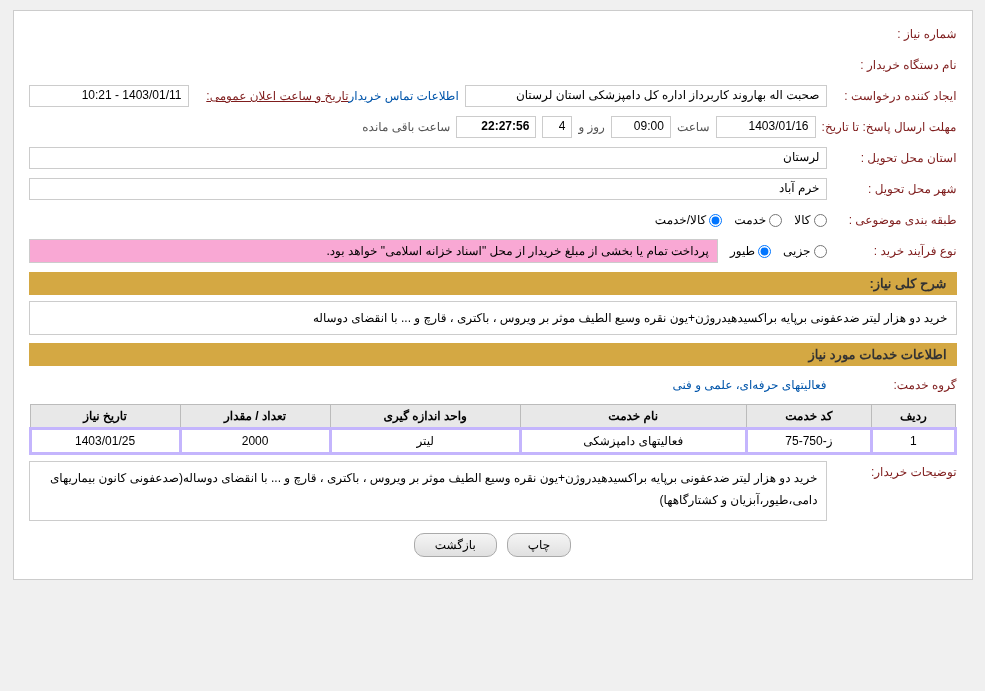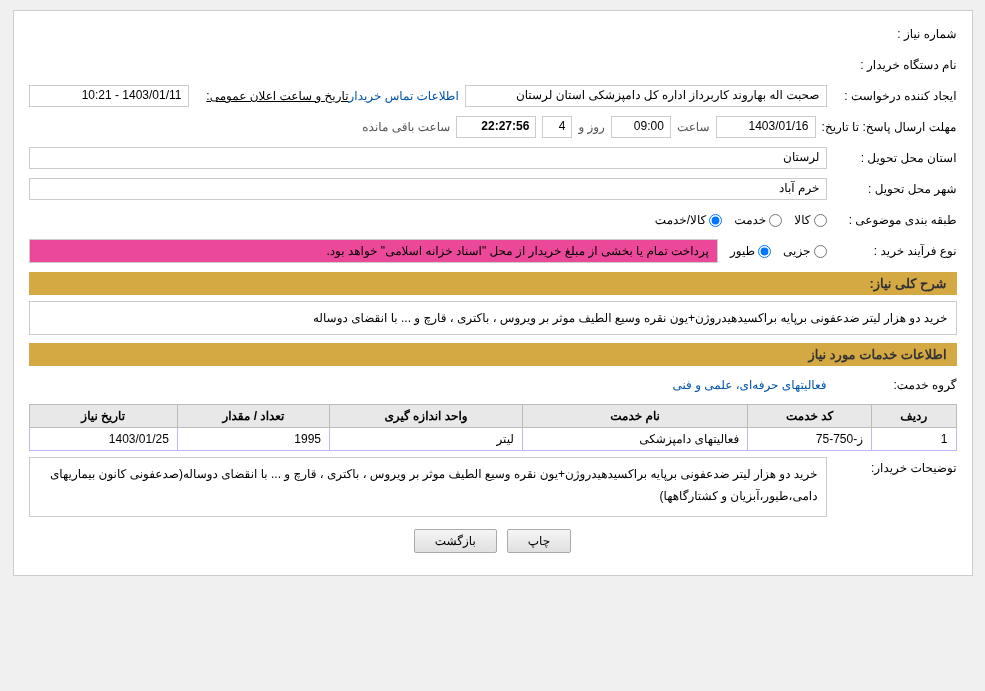--- a/index.html
+++ b/index.html
@@ -38,21 +38,21 @@
       font-size: 13px;
       margin: 8px 0 6px 0;
     }
     .row {
       display: flex;
       align-items: center;
       margin-bottom: 5px;
       min-height: 26px;
     }
     .label {
-      color: #000000;
+      color: #7f1d1d;
       font-size: 12px;
       min-width: 130px;
       text-align: right;
       padding-left: 6px;
       flex-shrink: 0;
     }
     .value-box {
       border: 1px solid #ccc;
       background: #fff;
       padding: 2px 6px;
@@ -79,21 +79,21 @@
       gap: 12px;
       flex: 1;
     }
     .radio-item {
       display: flex;
       align-items: center;
       gap: 3px;
     }
     .notice-box {
       border: 1px solid #ccc;
-      background: #ec4899;
+      background: #f9a8d4;
       padding: 4px 8px;
       flex: 1;
       font-size: 12px;
     }
     .description-box {
       border: 1px solid #ccc;
       background: #fff;
       padding: 6px 8px;
       width: 100%;
       font-size: 12px;
@@ -109,22 +109,23 @@
       font-size: 12px;
     }
     table th {
       background: #e8e8e8;
       border: 1px solid #bbb;
       padding: 4px 8px;
       text-align: center;
       font-weight: bold;
     }
     table td {
-      border: 1px solid #c4b5fd;
+      border: 3px solid #c4b5fd;
       padding: 4px 8px;
+      text-align: center;
     }
     .tooltip-box {
       border: 1px solid #ccc;
       background: #fff;
       padding: 6px 8px;
       min-height: 60px;
       font-size: 12px;
       line-height: 1.8;
       text-align: right;
     }
@@ -133,21 +134,21 @@
       justify-content: center;
       gap: 10px;
       margin: 12px 0;
     }
     .btn {
       padding: 4px 20px;
       font-size: 12px;
       cursor: pointer;
       border: 1px solid #aaa;
       background: linear-gradient(to bottom, #f5f5f5, #e0e0e0);
-      border-radius: 2px;
+      border-radius: 10px;
     }
     .btn-print {
       background: linear-gradient(to bottom, #f5f5f5, #e0e0e0);
     }
     .small-label {
       font-size: 12px;
       color: #555;
       white-space: nowrap;
     }
   </style>
@@ -254,21 +255,21 @@
             <th>تعداد / مقدار</th>
             <th>تاریخ نیاز</th>
           </tr>
         </thead>
         <tbody id="services-tbody">
         <tr>
       <td>1</td>
       <td>ز-750-75</td>
       <td>فعالیتهای دامپزشکی</td>
       <td>لیتر</td>
-      <td>1995</td>
+      <td>2000</td>
       <td>1403/01/25</td>
     </tr>
           </tbody>
       </table>
     </div>
 
     <div class="row" style="align-items:flex-start; margin-top:6px;">
       <span class="label" style="padding-top:4px;">توضیحات خریدار:</span>
       <div class="tooltip-box" style="flex:1;">خرید دو هزار لیتر ضدعفونی برپایه براکسیدهیدروژن+یون نقره وسیع الطیف موثر بر ویروس ، باکتری ، قارچ و ... با انقضای دوساله(صدعفونی کانون بیماریهای دامی،طیور،آبزیان و کشتارگاهها)</div>
     </div>

